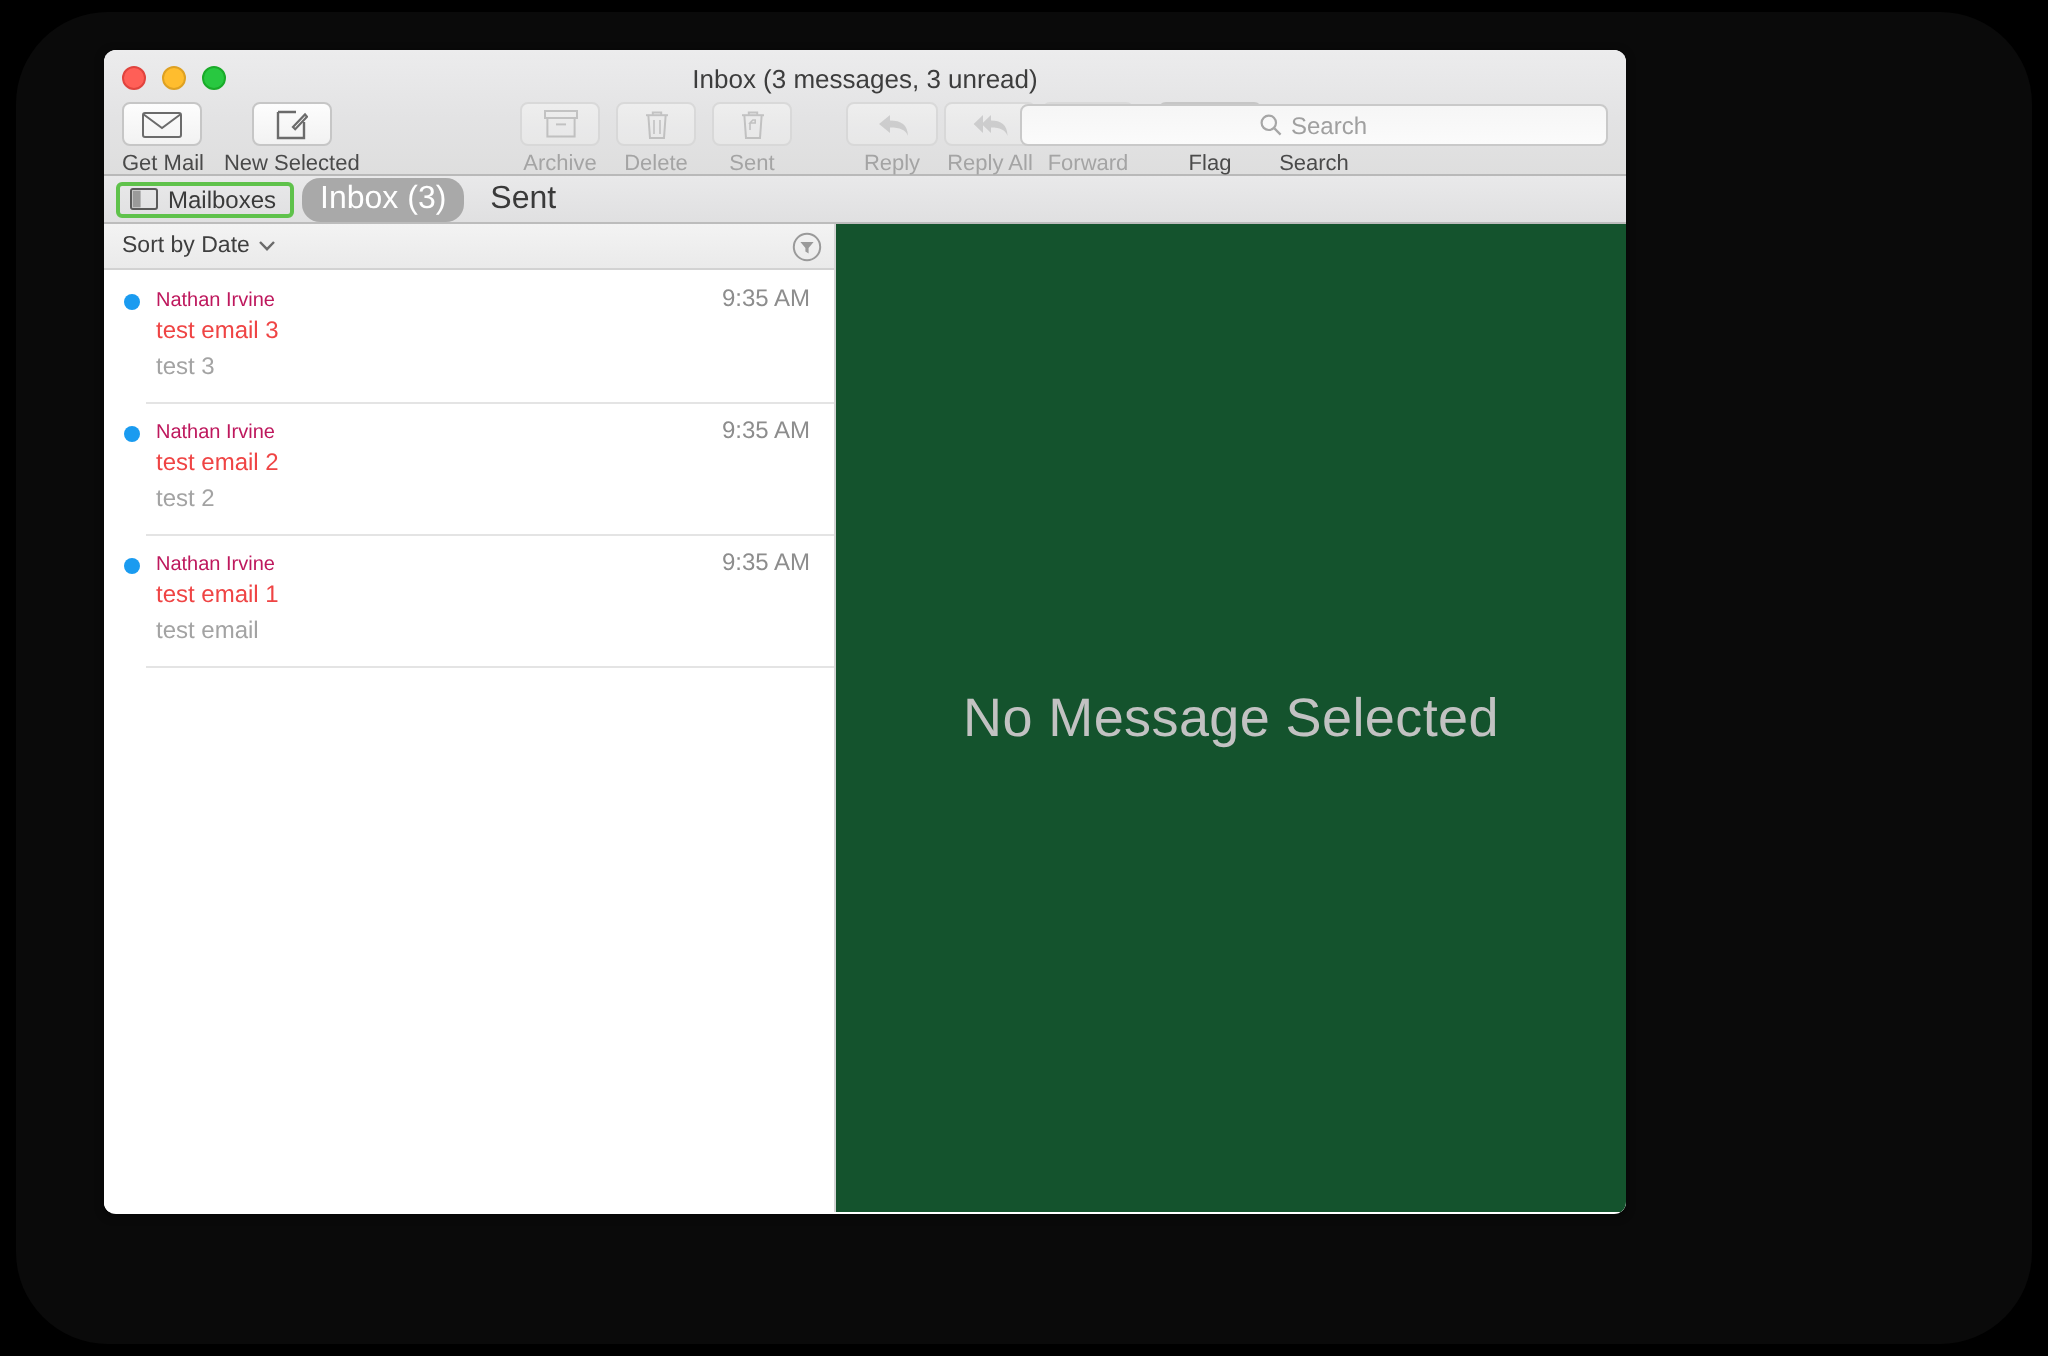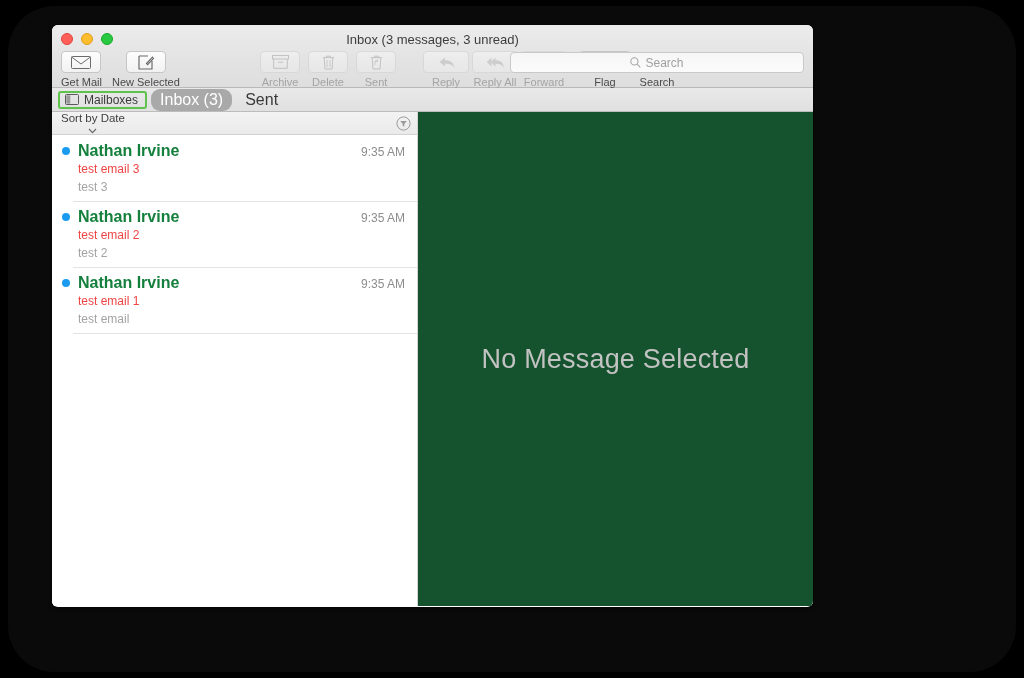--- a/index.html
+++ b/index.html
@@ -190,21 +190,21 @@
 
   #sortbar {
     height: 23px;
     background: linear-gradient(to bottom, #f3f3f3, #eaeaea);
     border-bottom: 1px solid #d2d2d2;
     display: flex;
     align-items: center;
     padding: 0 6px 0 9px;
     justify-content: space-between;
   }
-  #sort-btn { display: flex; align-items: center; gap: 4px; flex-direction: column; }
+  #sort-btn { display: flex; align-items: center; gap: 4px; }
   #sort-label { font-size: 11.5px; color: #3f3f3f; }
 
   #message-list { flex: 1; overflow: hidden; }
 
   .msg-row {
     position: relative;
     padding: 7px 12px 8px 26px;
     height: 66px;
   }
   .msg-row + .msg-row::before {
@@ -227,21 +227,21 @@
     left: 10px; top: 12px;
     width: 8px; height: 8px;
     border-radius: 50%;
     background: #1a9bf0;
   }
   .msg-top {
     display: flex;
     justify-content: space-between;
     align-items: baseline;
   }
-  .msg-sender { font-size: 16px; font-weight: bold; color: #15803d; }
+  .msg-sender { font-size: 10px; font-weight: normal; color: #be185d; }
   .msg-time { font-size: 12px; color: #8d8d8d; }
   .msg-subject { font-size: 12px; color: #ef4444; margin-top: 2px; }
   .msg-preview { font-size: 12px; color: #a3a3a3; margin-top: 4px; }
 
   #detail-pane {
     flex: 1;
     display: flex;
     align-items: center;
     justify-content: center;
     background: #14532d;

